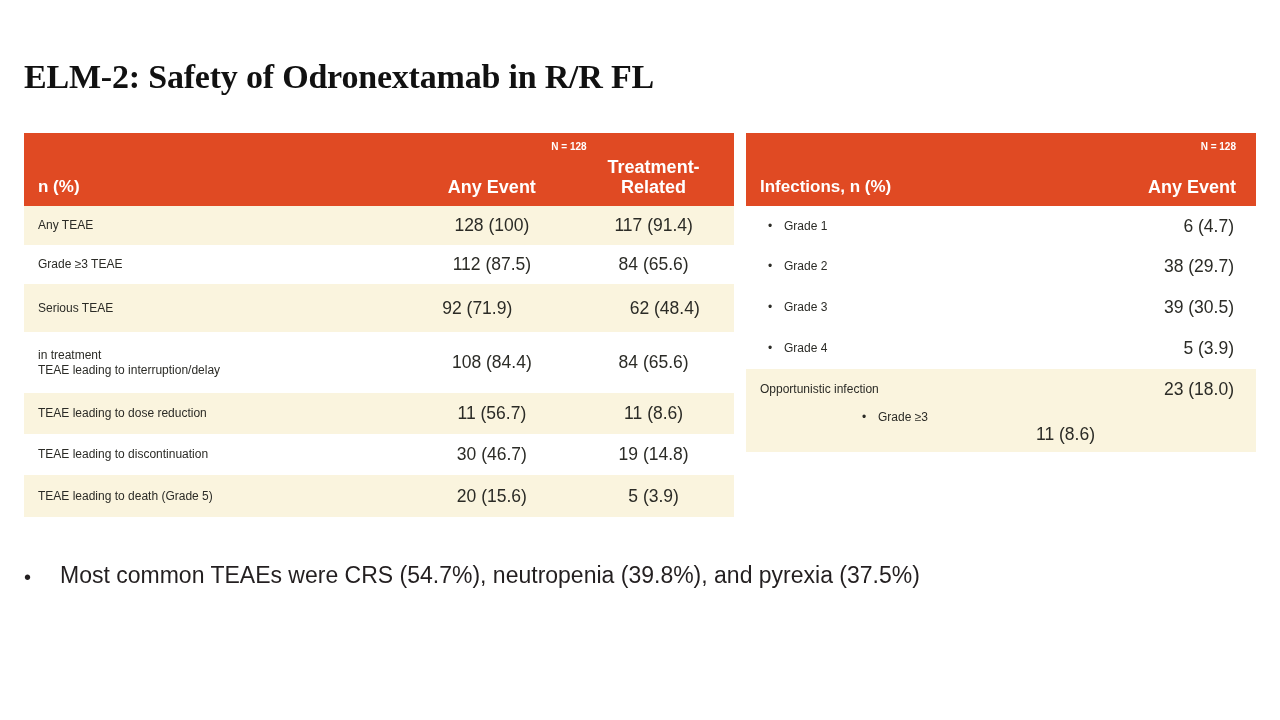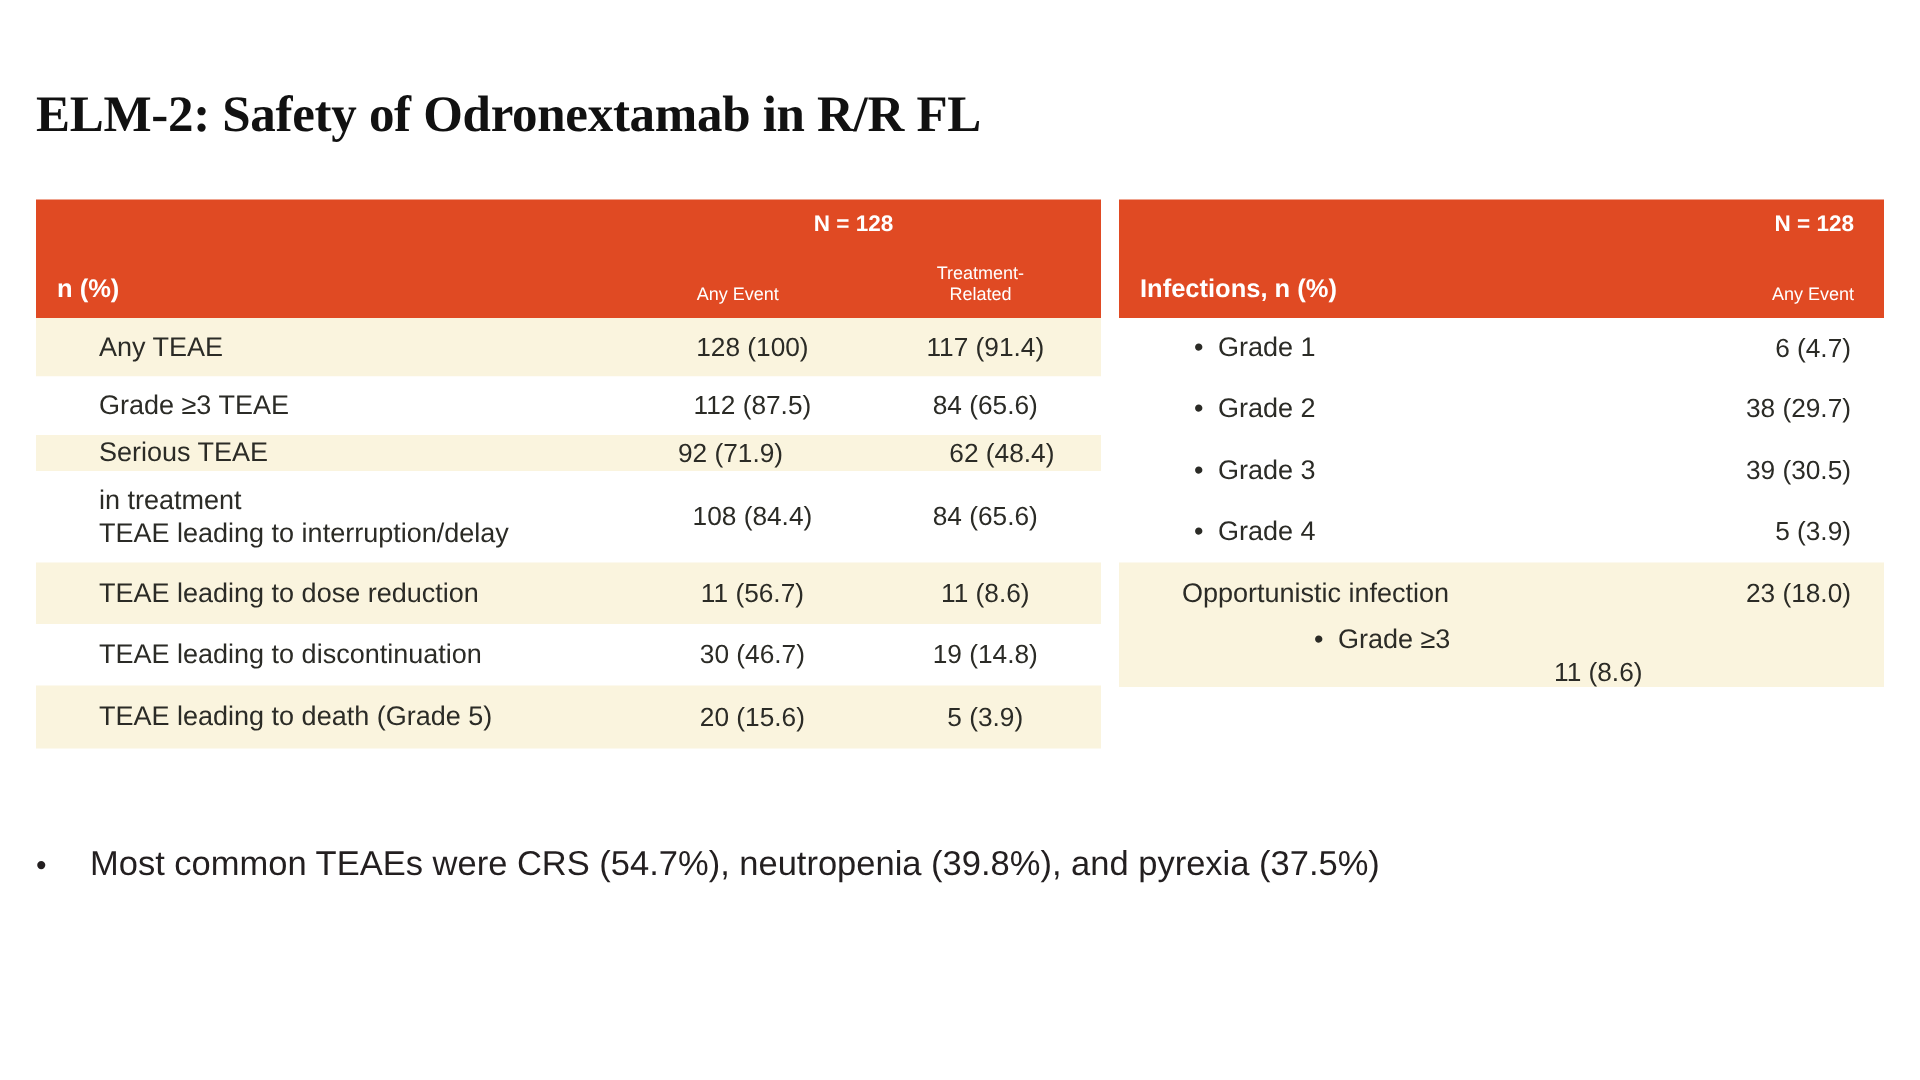--- a/index.html
+++ b/index.html
@@ -39,39 +39,39 @@
 
   .thead {
     background: #E04A23;
     color: #ffffff;
     box-sizing: border-box;
     padding: 0;
   }
   .thead-n {
     text-align: center;
     font-weight: bold;
-    font-size: 15px;
+    font-size: 10px;
     padding-top: 8px;
     box-sizing: border-box;
   }
   .thead-row {
     display: flex;
     align-items: flex-end;
     box-sizing: border-box;
     padding-bottom: 9px;
   }
   .thead-row .th-label {
     font-weight: bold;
     font-size: 17px;
     padding-left: 14px;
     line-height: 1.15;
   }
   .thead-row .th-col {
-    font-weight: normal;
-    font-size: 12px;
+    font-weight: bold;
+    font-size: 18px;
     text-align: center;
     line-height: 1.12;
   }
   .thead-row .th-col.right-al {
     text-align: right;
     padding-right: 20px;
   }
 
   
   .lt-c0 { width: 380px; }
@@ -80,25 +80,24 @@
   
   .rt-c0 { width: 300px; }
   .rt-c1 { width: 210px; }
 
   .trow {
     display: flex;
     align-items: center;
     box-sizing: border-box;
   }
   .trow .cell-label {
-    font-size: 18px;
+    font-size: 12px;
     padding-left: 14px;
     line-height: 1.2;
     color: #2b2b26;
-    margin-left: 28px;
   }
   .trow .cell-val {
     font-size: 17.5px;
     text-align: center;
     color: #2b2b26;
   }
   .trow .cell-val.right-al {
     text-align: right;
     padding-right: 22px;
   }
@@ -157,21 +156,21 @@
   <div class="trow shaded" style="height:39px;">
     <div class="cell-label lt-c0">Any TEAE</div>
     <div class="cell-val lt-c1">128 (100)</div>
     <div class="cell-val lt-c2">117 (91.4)</div>
   </div>
   <div class="trow plain" style="height:39px;">
     <div class="cell-label lt-c0">Grade ≥3 TEAE</div>
     <div class="cell-val lt-c1">112 (87.5)</div>
     <div class="cell-val lt-c2">84 (65.6)</div>
   </div>
-  <div class="trow shaded" style="height:24px;gap:48px;">
+  <div class="trow shaded" style="height:48px;gap:48px;">
     <div class="cell-label lt-c0">Serious TEAE</div>
     <div class="cell-val lt-c1">92 (71.9)</div>
     <div class="cell-val lt-c2">62 (48.4)</div>
   </div>
   <div class="trow plain" style="height:61px;">
     <div class="cell-label lt-c0">
       <div>in treatment</div>
       <div>TEAE leading to interruption/delay</div>
     </div>
     <div class="cell-val lt-c1">108 (84.4)</div>

